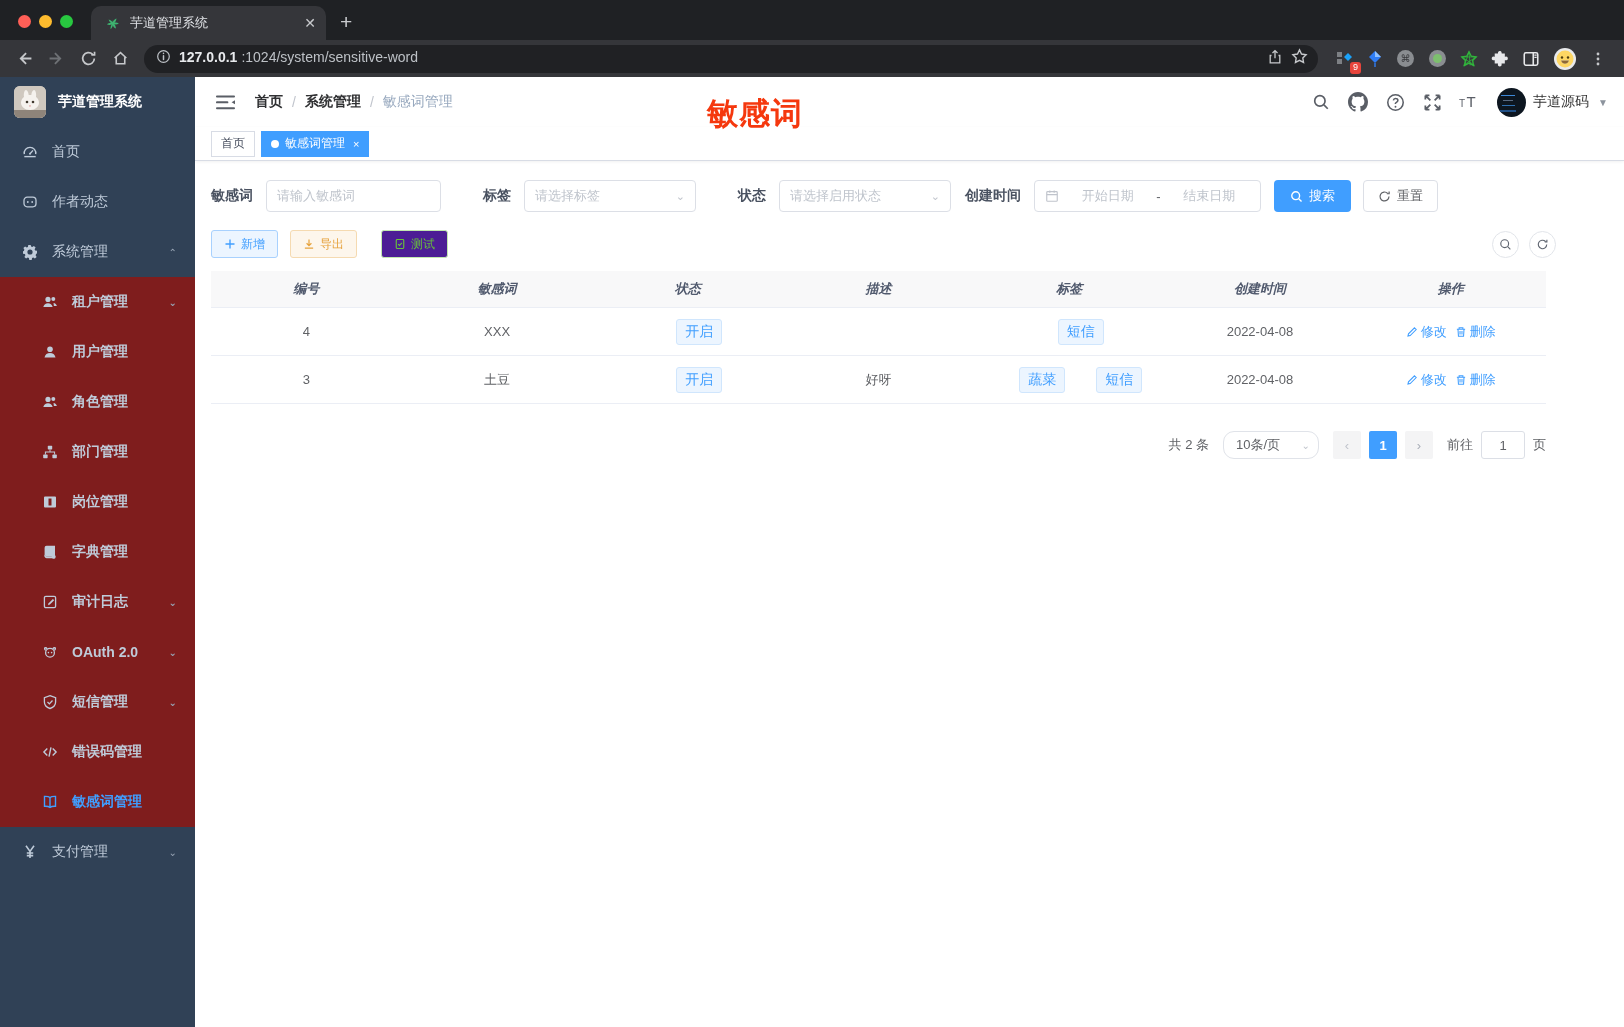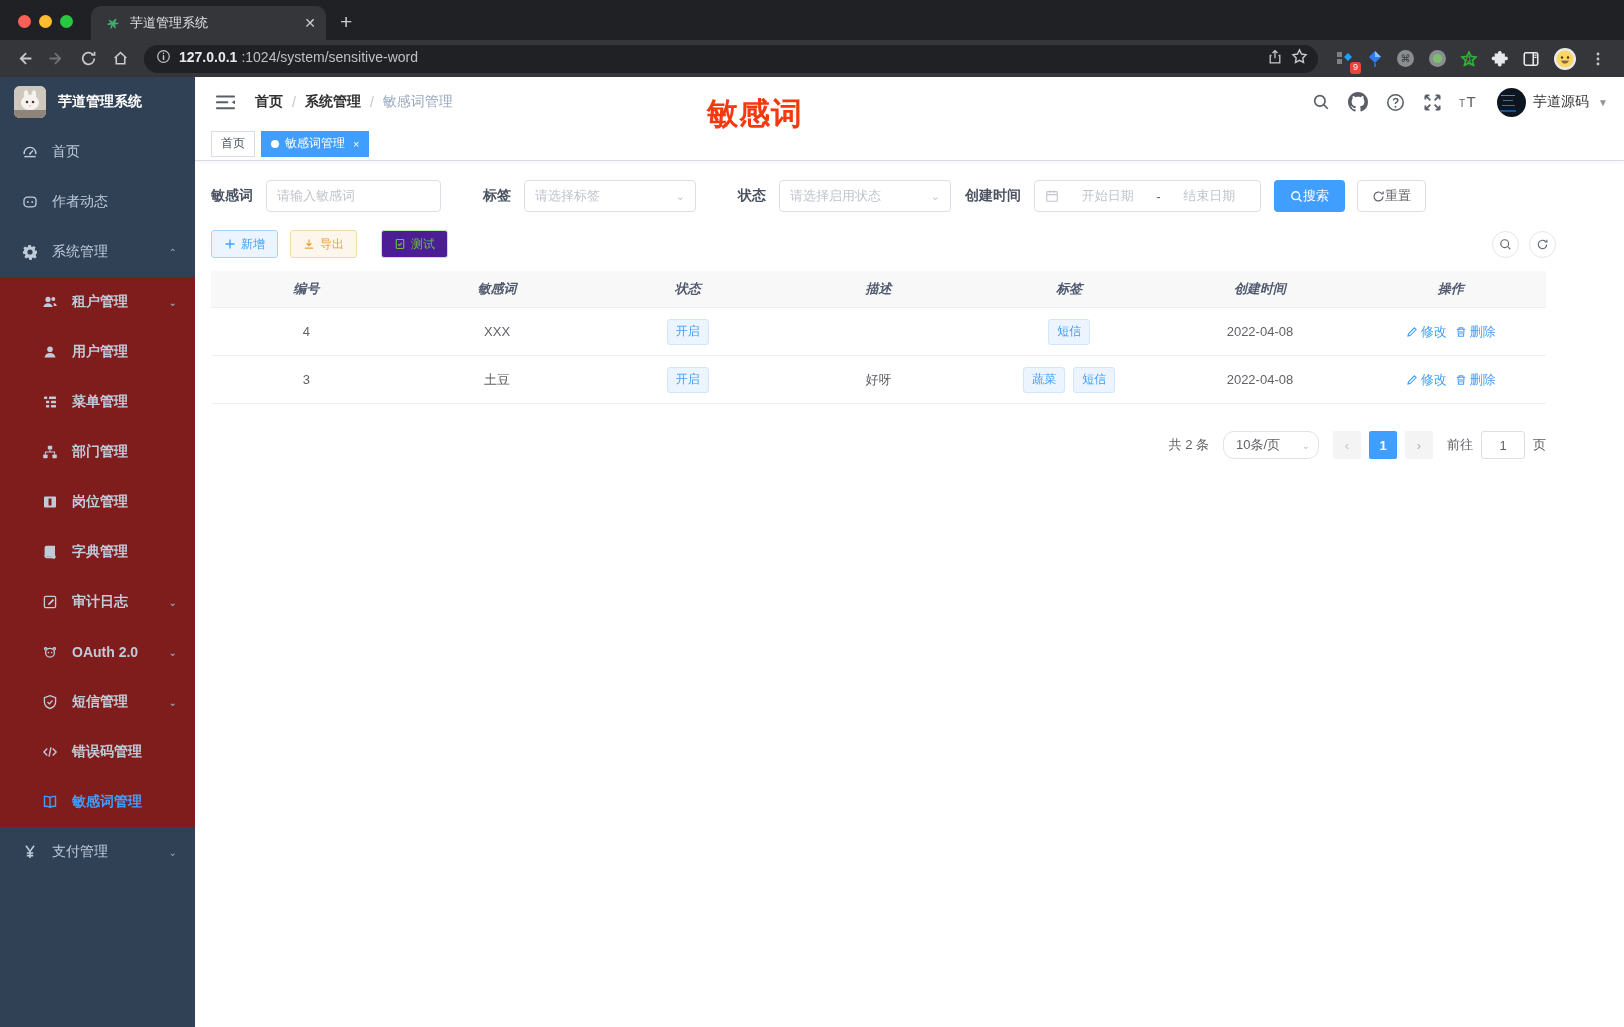--- a/index.html
+++ b/index.html
@@ -67,39 +67,39 @@
   .tag-x { font-size:11px; margin-left:2px; }
 
   
   .content { padding:19px 78px 0 16px; position:relative; }
   .filter-row { display:flex; align-items:center; }
   .f-label { font-size:14px; font-weight:600; color:#4a5261; margin-right:13px; white-space:nowrap; }
   .f-box { height:32px; border:1px solid #dcdfe6; border-radius:4px; background:#fff; display:flex; align-items:center; padding:0 10px; font-size:13px; color:#bfc4cc; }
   .f-box .ph { flex:1; }
   .f-box .chev { color:#c0c4cc; font-size:11px; }
   .gap { width:42px; flex-shrink:0; }
-  .btn { height:32px; border-radius:4px; display:inline-flex; align-items:center; justify-content:center; gap:0; font-size:13px; cursor:pointer; border:1px solid transparent; }
+  .btn { height:32px; border-radius:4px; display:inline-flex; align-items:center; justify-content:center; gap:6px; font-size:13px; cursor:pointer; border:1px solid transparent; }
   .btn-primary { background:#409eff; color:#fff; padding:0 15px; }
   .btn-plain { background:#fff; border-color:#dcdfe6; color:#606266; padding:0 14px; }
 
   .action-row { margin-top:18px; display:flex; align-items:center; }
   .btn-sm { height:28px; border-radius:3px; font-size:12px; padding:0 12px; display:inline-flex; align-items:center; gap:5px; cursor:pointer; }
   .btn-add { background:#ecf5ff; border:1px solid #a8d1fe; color:#409eff; }
   .btn-export { background:#fdf6ec; border:1px solid #f5dab1; color:#e6a23c; margin-left:12px; }
   .btn-test { background:#4c1d95; border:1px solid #c2e7b0; color:#67c23a; margin-left:24px; }
   .round-tools { margin-left:auto; display:flex; gap:10px; position:relative; right:-10px; }
   .round-btn { width:27px; height:27px; border-radius:50%; border:1px solid #e2e5ea; background:#fff; display:flex; align-items:center; justify-content:center; color:#5f6570; cursor:pointer; }
 
   
   .table { margin-top:13px; width:100%; border-bottom:1px solid #ebeef5; }
   .t-head { display:grid; grid-template-columns:repeat(7,1fr); background:#f8f8f9; height:36px; align-items:center;font-style:italic; }
   .t-head .th { text-align:center; font-size:13px; font-weight:700; color:#515a6e; }
   .t-row { display:grid; grid-template-columns:repeat(7,1fr); height:48px; align-items:center; border-top:1px solid #ebeef5; }
   .t-row .td { text-align:center; font-size:13px; color:#606266; display:flex; justify-content:center; align-items:center; gap:8px; }
-  .el-tag { display:inline-flex; align-items:center; height:24px; padding:12px 8px; background:#ecf5ff; border:1px solid #d0e6fd; border-radius:3px; color:#409eff; font-size:12px; }
+  .el-tag { display:inline-flex; align-items:center; height:24px; padding:12px 8px; background:#ecf5ff; border:1px solid #d0e6fd; border-radius:3px; color:#409eff; font-size:14px;margin-left:23px; }
   .op-link { color:#409eff; font-size:13px; display:inline-flex; align-items:center; gap:3px; cursor:pointer; }
 
   
   .pagination { margin-top:27px; display:flex; align-items:center; justify-content:flex-end; gap:14px; font-size:13px; color:#606266; }
   .pg-select { width:96px; height:28px; border:1px solid #e0e3e9; border-radius:11px; display:flex; align-items:center; justify-content:space-between; padding:0 8px 0 12px; color:#606266; background:#fff; }
   .pg-select .chev { color:#c0c4cc; font-size:10px; }
   .pg-group { display:flex; gap:8px; align-items:center; }
   .pg-btn { width:28px; height:28px; border-radius:2px; background:#f4f4f5; display:flex; align-items:center; justify-content:center; color:#a9aeb8; font-size:13px; cursor:pointer; }
   .pg-cur { width:28px; height:28px; border-radius:2px; background:#409eff; color:#fff; display:flex; align-items:center; justify-content:center; font-weight:600; }
   .pg-goto { display:flex; align-items:center; gap:8px; }
@@ -300,29 +300,27 @@
             <svg width="16" height="16" viewBox="0 0 16 16" fill="currentColor">
               <circle cx="8" cy="5.2" r="2.8"></circle>
               <path d="M2.5 13.4c.6-2.8 2.8-4.3 5.5-4.3s4.9 1.5 5.5 4.3z"></path>
             </svg>
           </span>
           <span class="mi-label">用户管理</span>
         </div>
         <div class="menu-item lvl2">
           <span class="mi-icon">
             <svg width="16" height="16" viewBox="0 0 16 16" fill="currentColor">
-              <rect x="2" y="2.4" width="3.2" height="2.6" rx=".5"></rect>
-              <rect x="7" y="2.4" width="7" height="2.6" rx=".5"></rect>
-              <rect x="4" y="6.7" width="3.2" height="2.6" rx=".5"></rect>
-              <rect x="9" y="6.7" width="5" height="2.6" rx=".5"></rect>
-              <rect x="4" y="11" width="3.2" height="2.6" rx=".5"></rect>
-              <rect x="9" y="11" width="5" height="2.6" rx=".5"></rect>
-            </svg>
-          </span>
-          <span class="mi-label">菜单管理</span>
+              <circle cx="6" cy="5.4" r="2.6"></circle>
+              <path d="M1.3 13c.5-2.5 2.4-3.8 4.7-3.8s4.2 1.3 4.7 3.8z"></path>
+              <circle cx="11.3" cy="5" r="2"></circle>
+              <path d="M11.5 8.9c1.8.2 3 1.3 3.4 3.1h-3z"></path>
+            </svg>
+          </span>
+          <span class="mi-label">角色管理</span>
         </div>
         <div class="menu-item lvl2">
           <span class="mi-icon">
             <svg width="16" height="16" viewBox="0 0 16 16" fill="currentColor">
               <rect x="5.8" y="1.8" width="4.4" height="3.6" rx=".6"></rect>
               <rect x="1.2" y="10.6" width="4.4" height="3.6" rx=".6"></rect>
               <rect x="10.4" y="10.6" width="4.4" height="3.6" rx=".6"></rect>
               <path d="M7.5 5.4h1v2.1h4.6v3.1h-1V8.5H3.9v2.1h-1v-3h4.6z"></path>
             </svg>
           </span>

